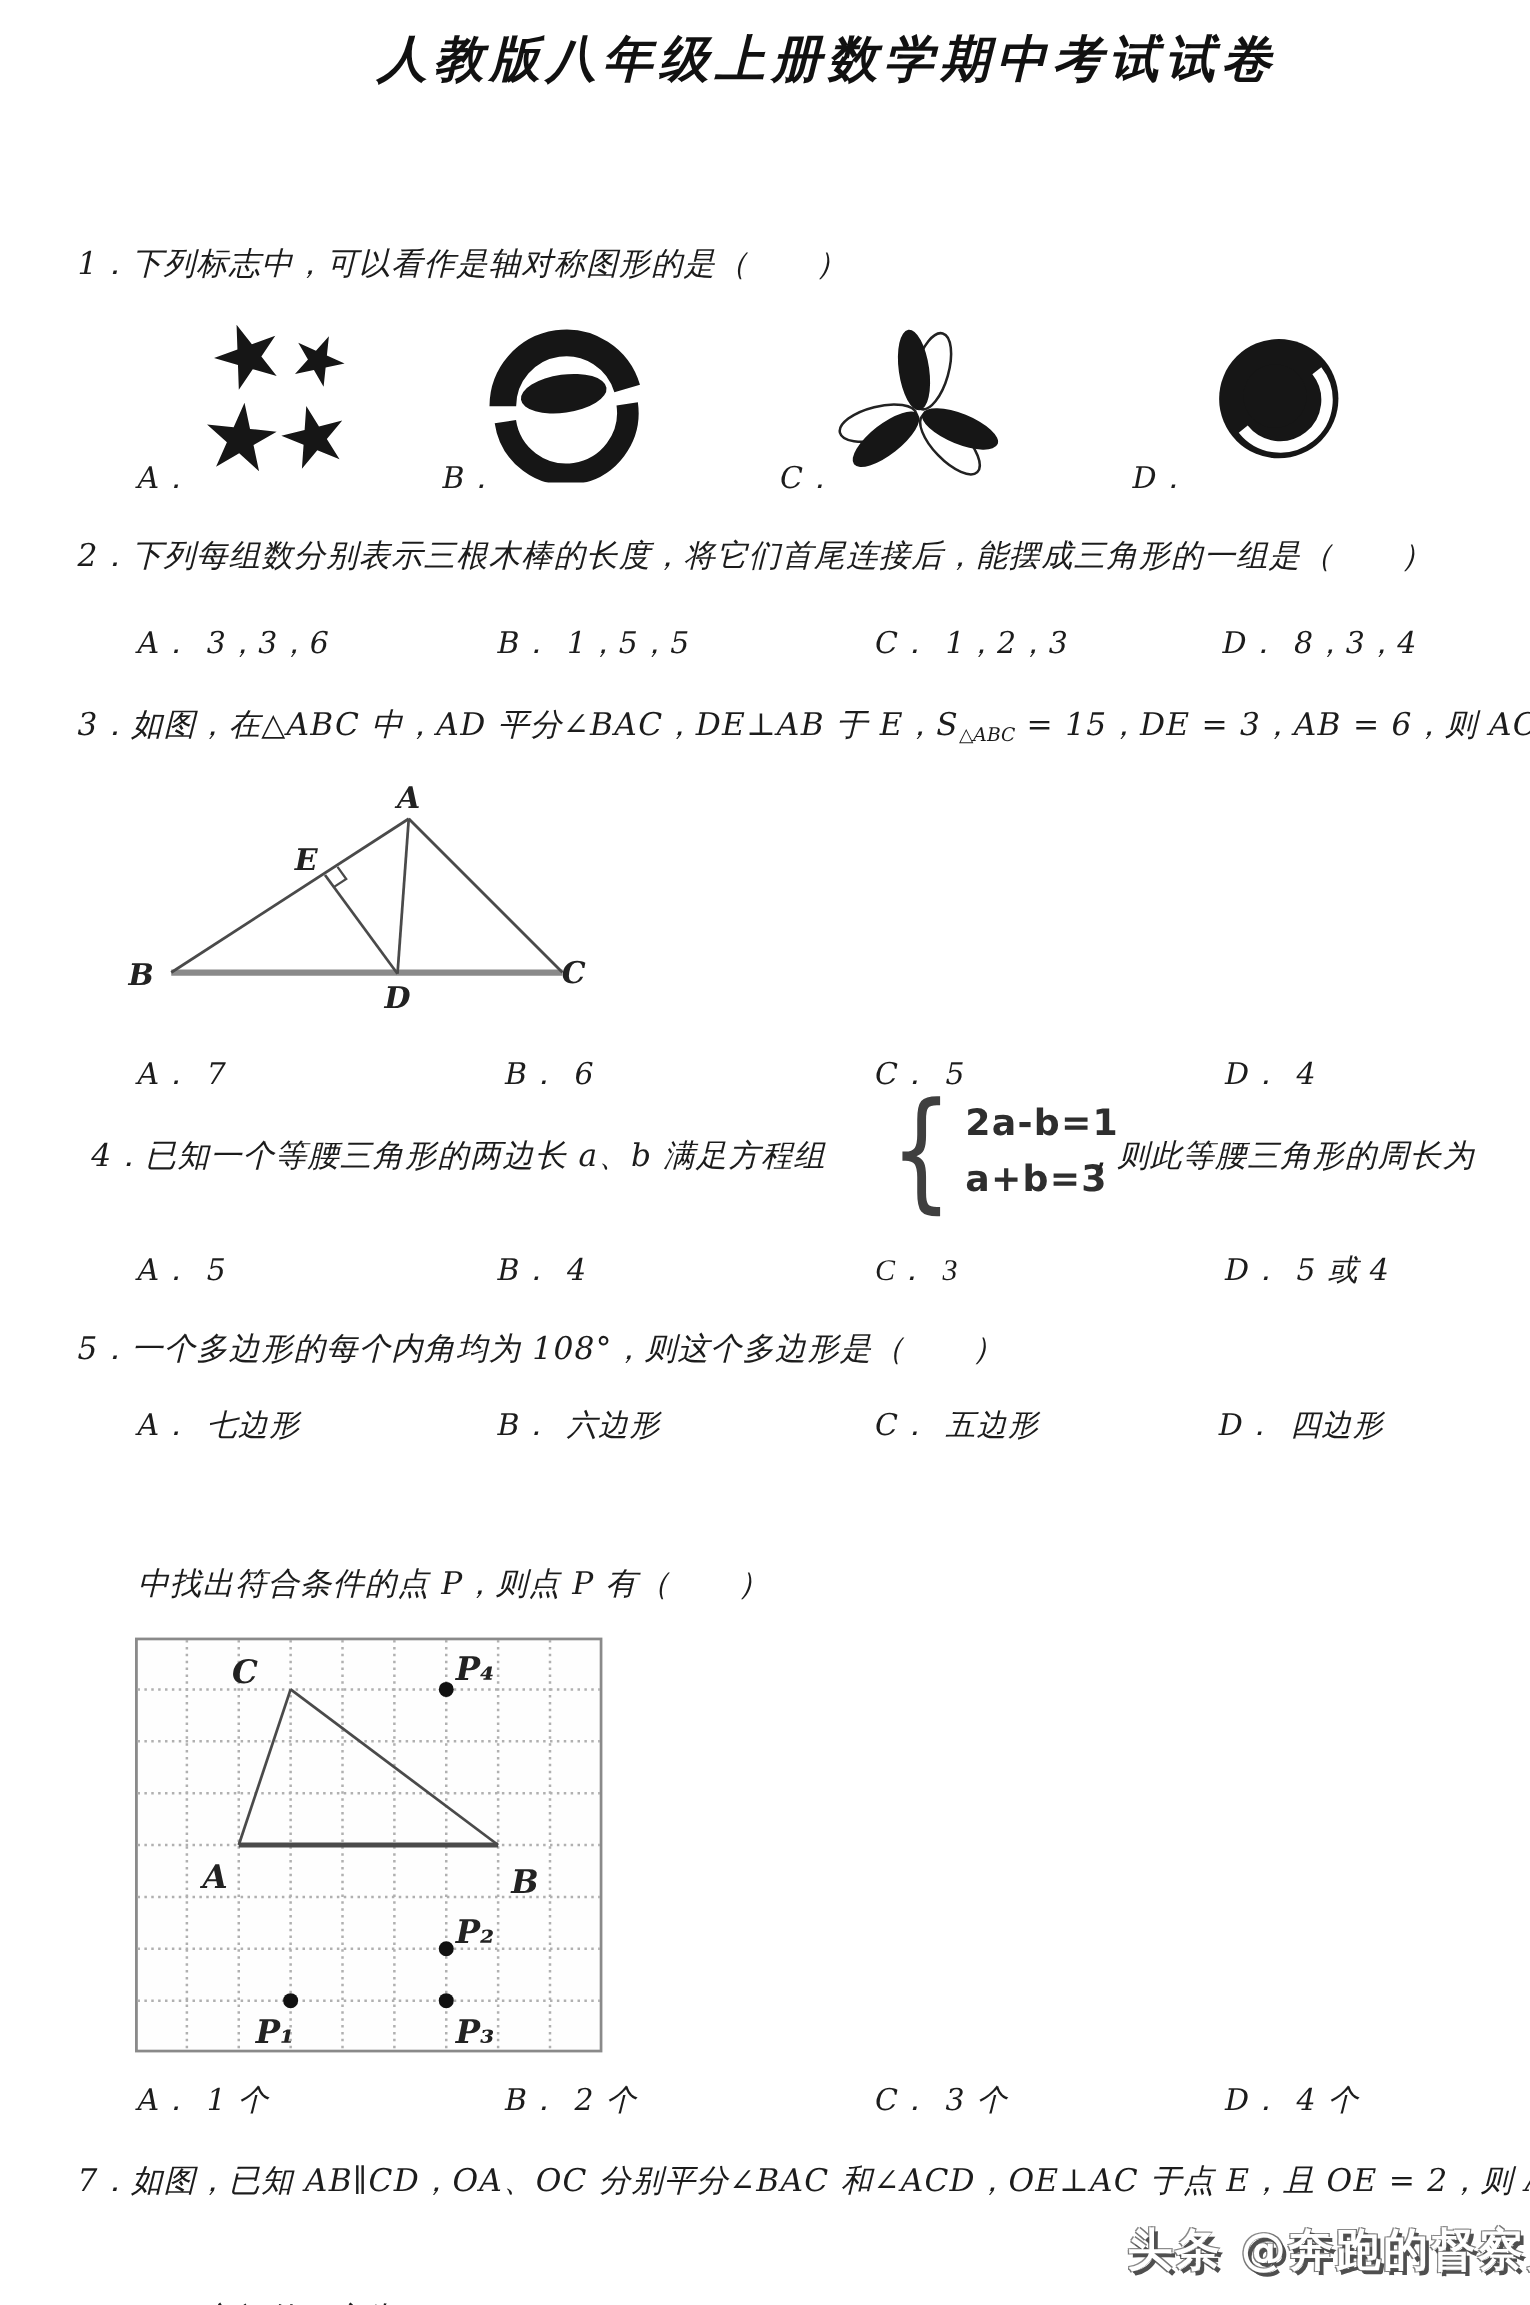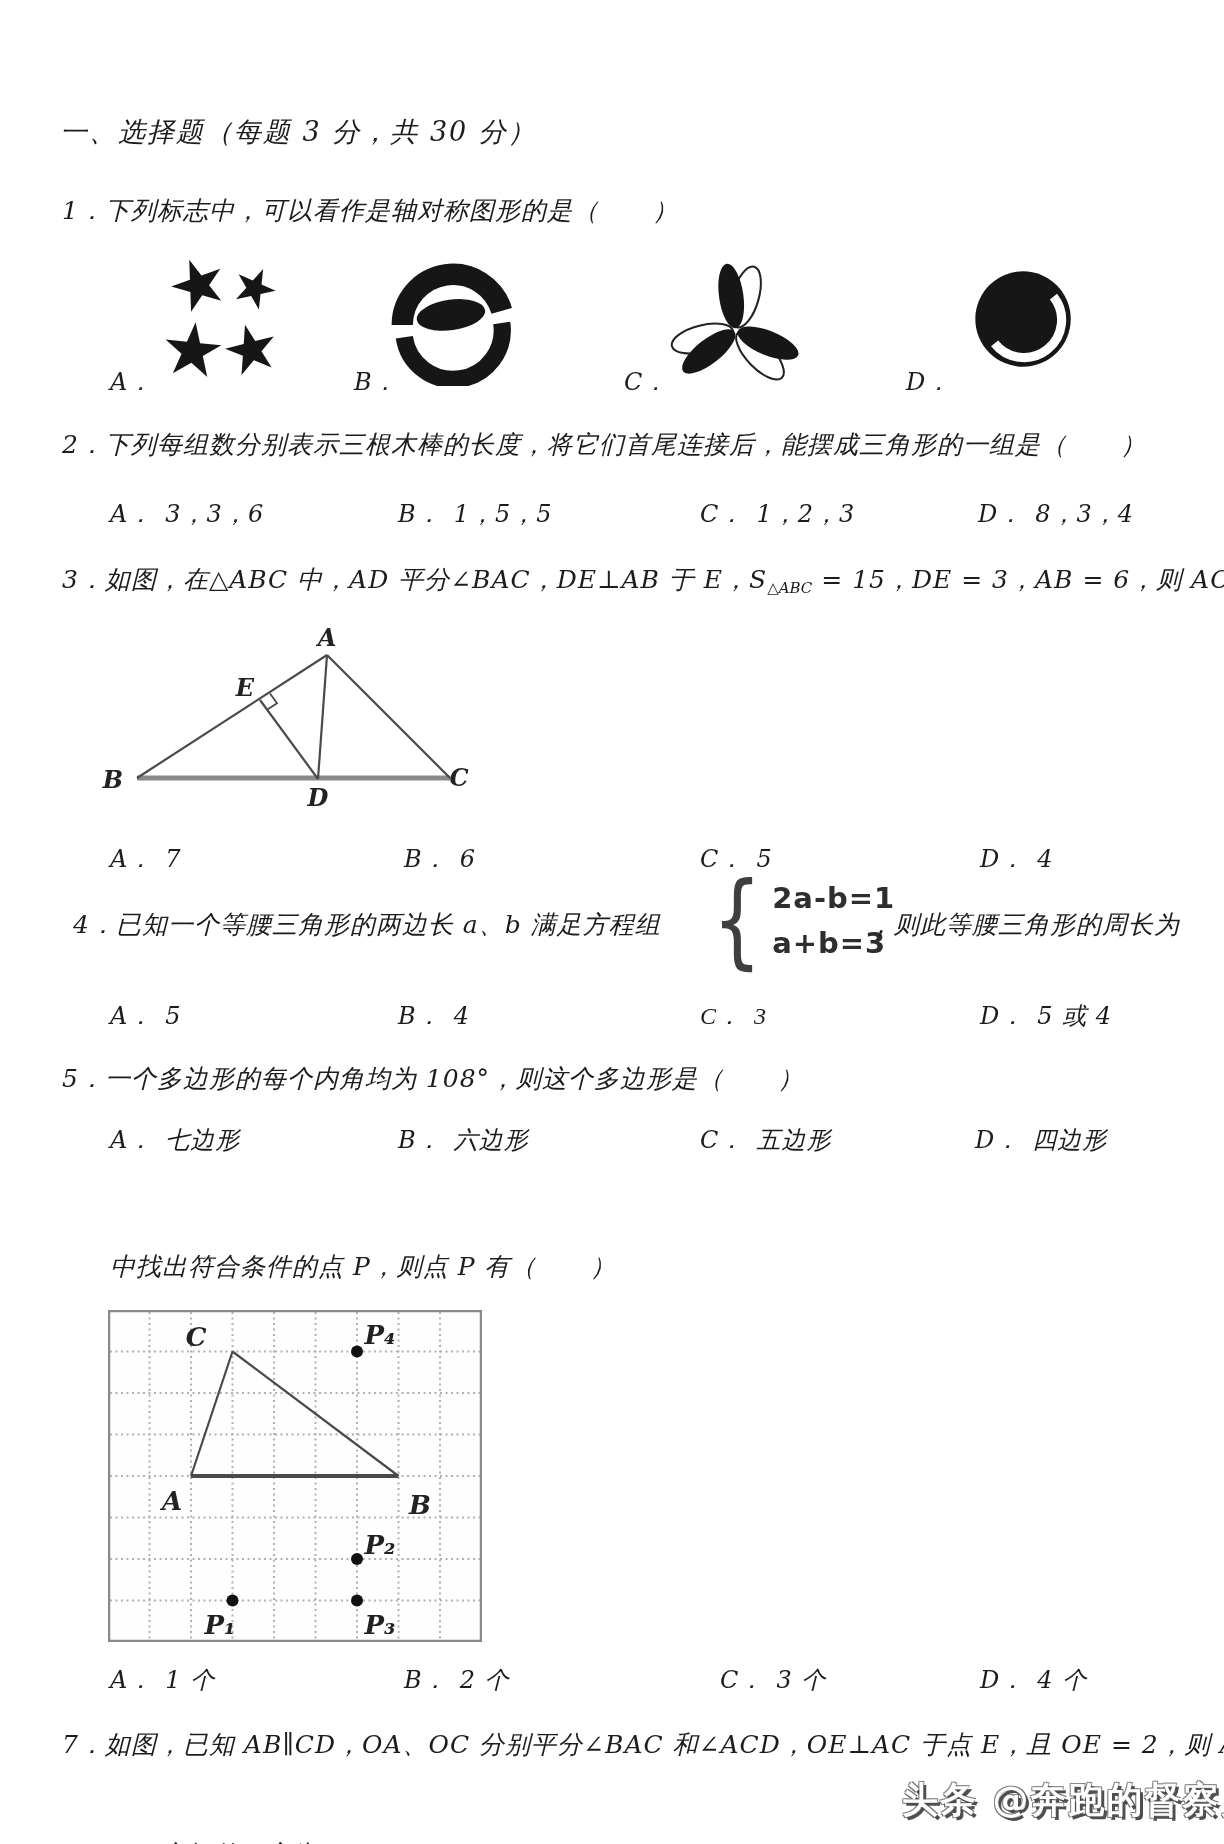--- a/index.html
+++ b/index.html
@@ -38,22 +38,22 @@
 <body>
 
 <div class="page">
 
   <svg width="0" height="0" style="position:absolute">
     <defs>
       <path id="star" d="M0,-1 L0.2245,-0.309 L0.9511,-0.309 L0.3633,0.118 L0.5878,0.809 L0,0.382 L-0.5878,0.809 L-0.3633,0.118 L-0.9511,-0.309 L-0.2245,-0.309 Z"></path>
     </defs>
   </svg>
 
-
-  <div class="abs section">一、选择题（每题 3 分，共 30 分）</div>
+  <div class="abs title">人教版八年级上册数学期中考试试卷</div>
+
 
   <div class="abs stem" style="top:194px;left:62px;">1．下列标志中，可以看作是轴对称图形的是（      ）</div>
 
   <svg class="abs" style="top:252px;left:158px;" width="132" height="134" viewBox="0 0 130 132">
     <g fill="#161616">
       <use href="#star" transform="translate(40,33) rotate(-20) scale(27)"></use>
       <use href="#star" transform="translate(95,36) rotate(24) scale(21)"></use>
       <use href="#star" transform="translate(34,98) rotate(6) scale(29)"></use>
       <use href="#star" transform="translate(92,97) rotate(-14) scale(26)"></use>
     </g>
@@ -189,21 +189,21 @@
       <text x="64" y="200" text-anchor="middle">A</text>
       <text x="312" y="204" text-anchor="middle">B</text>
       <text x="272" y="244" text-anchor="middle">P₂</text>
       <text x="112" y="324" text-anchor="middle">P₁</text>
       <text x="272" y="324" text-anchor="middle">P₃</text>
     </g>
   </svg>
 
   <div class="abs opt" style="top:1664px;left:110px;"><span>A．</span><span class="sp">1 个</span></div>
   <div class="abs opt" style="top:1664px;left:404px;"><span>B．</span><span class="sp">2 个</span></div>
-  <div class="abs opt" style="top:1664px;left:700px;margin-left:20px;"><span>C．</span><span class="sp">3 个</span></div>
+  <div class="abs opt" style="top:1664px;left:700px;"><span>C．</span><span class="sp">3 个</span></div>
   <div class="abs opt" style="top:1664px;left:980px;"><span>D．</span><span class="sp">4 个</span></div>
 
   <div class="abs stem" style="top:1728px;left:62px;">7．如图，已知 AB∥CD，OA、OC 分别平分∠BAC 和∠ACD，OE⊥AC 于点 E，且 OE = 2，则 AB、</div>
   <div class="abs stem" style="top:1838px;left:110px;">CD 之间的距离为（      ）</div>
 
   <div class="abs watermark">头条 @奔跑的督察员</div>
 
 </div>
 
 </body></html>

